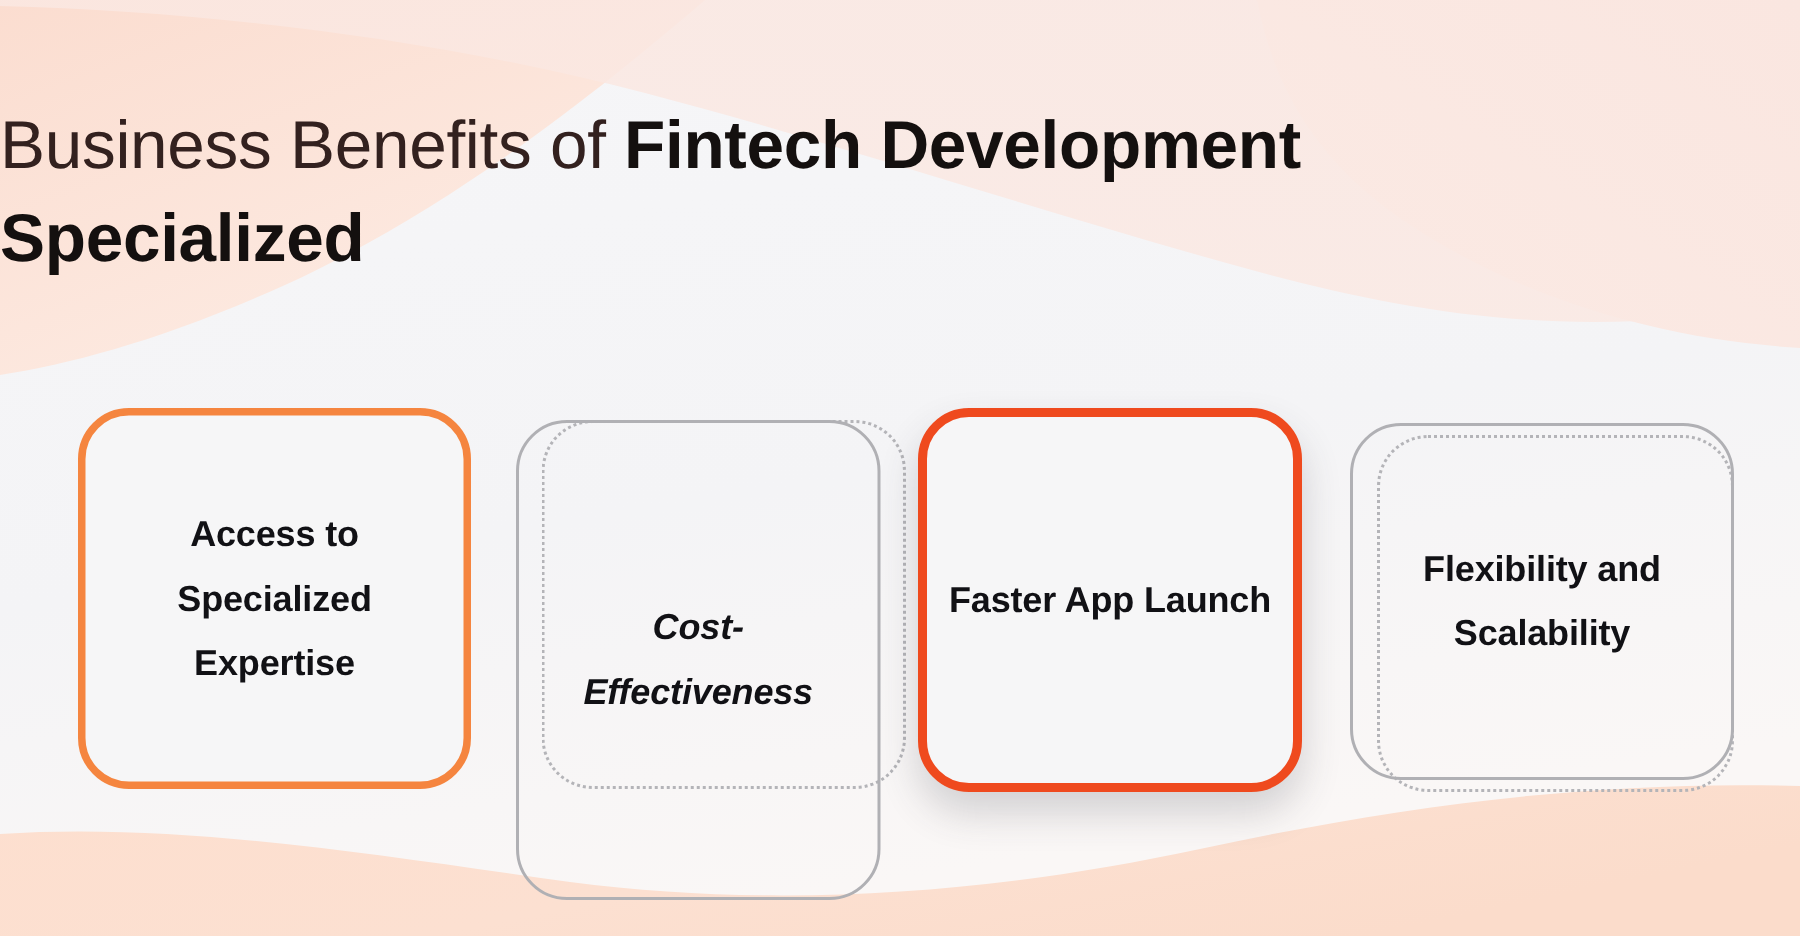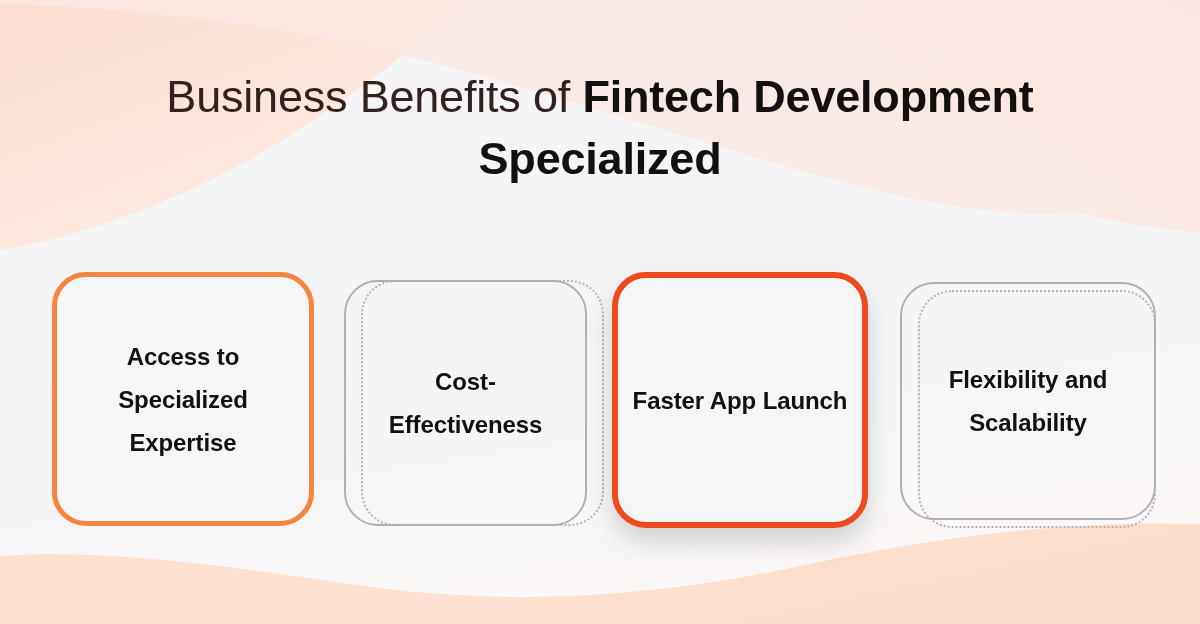--- a/index.html
+++ b/index.html
@@ -30,21 +30,20 @@
     height: 624px;
     pointer-events: none;
   }
 
   
   .title-wrap {
     position: absolute;
     top: 66px;
     left: 0;
     width: 1200px;
-    text-align: center;
     z-index: 5;
   }
   .title-line {
     font-size: 45px;
     line-height: 62px;
     letter-spacing: -0.2px;
     color: #2b1f1d;
     white-space: nowrap;
   }
   .title-light {
@@ -109,22 +108,22 @@
 
   
   #card-1 { left: 52px;  top: 272px; width: 264px; height: 256px; }
   #card-1 .ghost { left: 14px; top: 14px; width: 240px; height: 232px; }
   #card-1 .face  { left: 0;    top: 0;    width: 262px; height: 254px;
                    border: 5px solid #f5853f; justify-content: center; }
 
   
   #card-2 { left: 344px; top: 272px; width: 264px; height: 262px; }
   #card-2 .ghost { left: 17px; top: 8px;  width: 243px; height: 246px; }
-  #card-2 .face  { left: 0;    top: 8px;  width: 243px; height: 246px;
-                   border: 2px solid #b0b0b4; background: transparent; }
+  #card-2 .face  { left: 0;    top: 8px;  width: 243px; height: 320px;
+                   border: 2px solid #b0b0b4; background: transparent; font-style: italic; }
 
   
   #card-3 { left: 612px; top: 272px; width: 264px; height: 262px; }
   #card-3 .ghost { left: 14px; top: 14px; width: 228px; height: 226px; }
   #card-3 .face  { left: 0;    top: 0;    width: 256px; height: 256px;
                    border: 6px solid #ef4a1e;
                    box-shadow: 0 14px 26px rgba(60,60,70,0.20); }
 
   
   #card-4 { left: 900px; top: 272px; width: 264px; height: 262px; }

